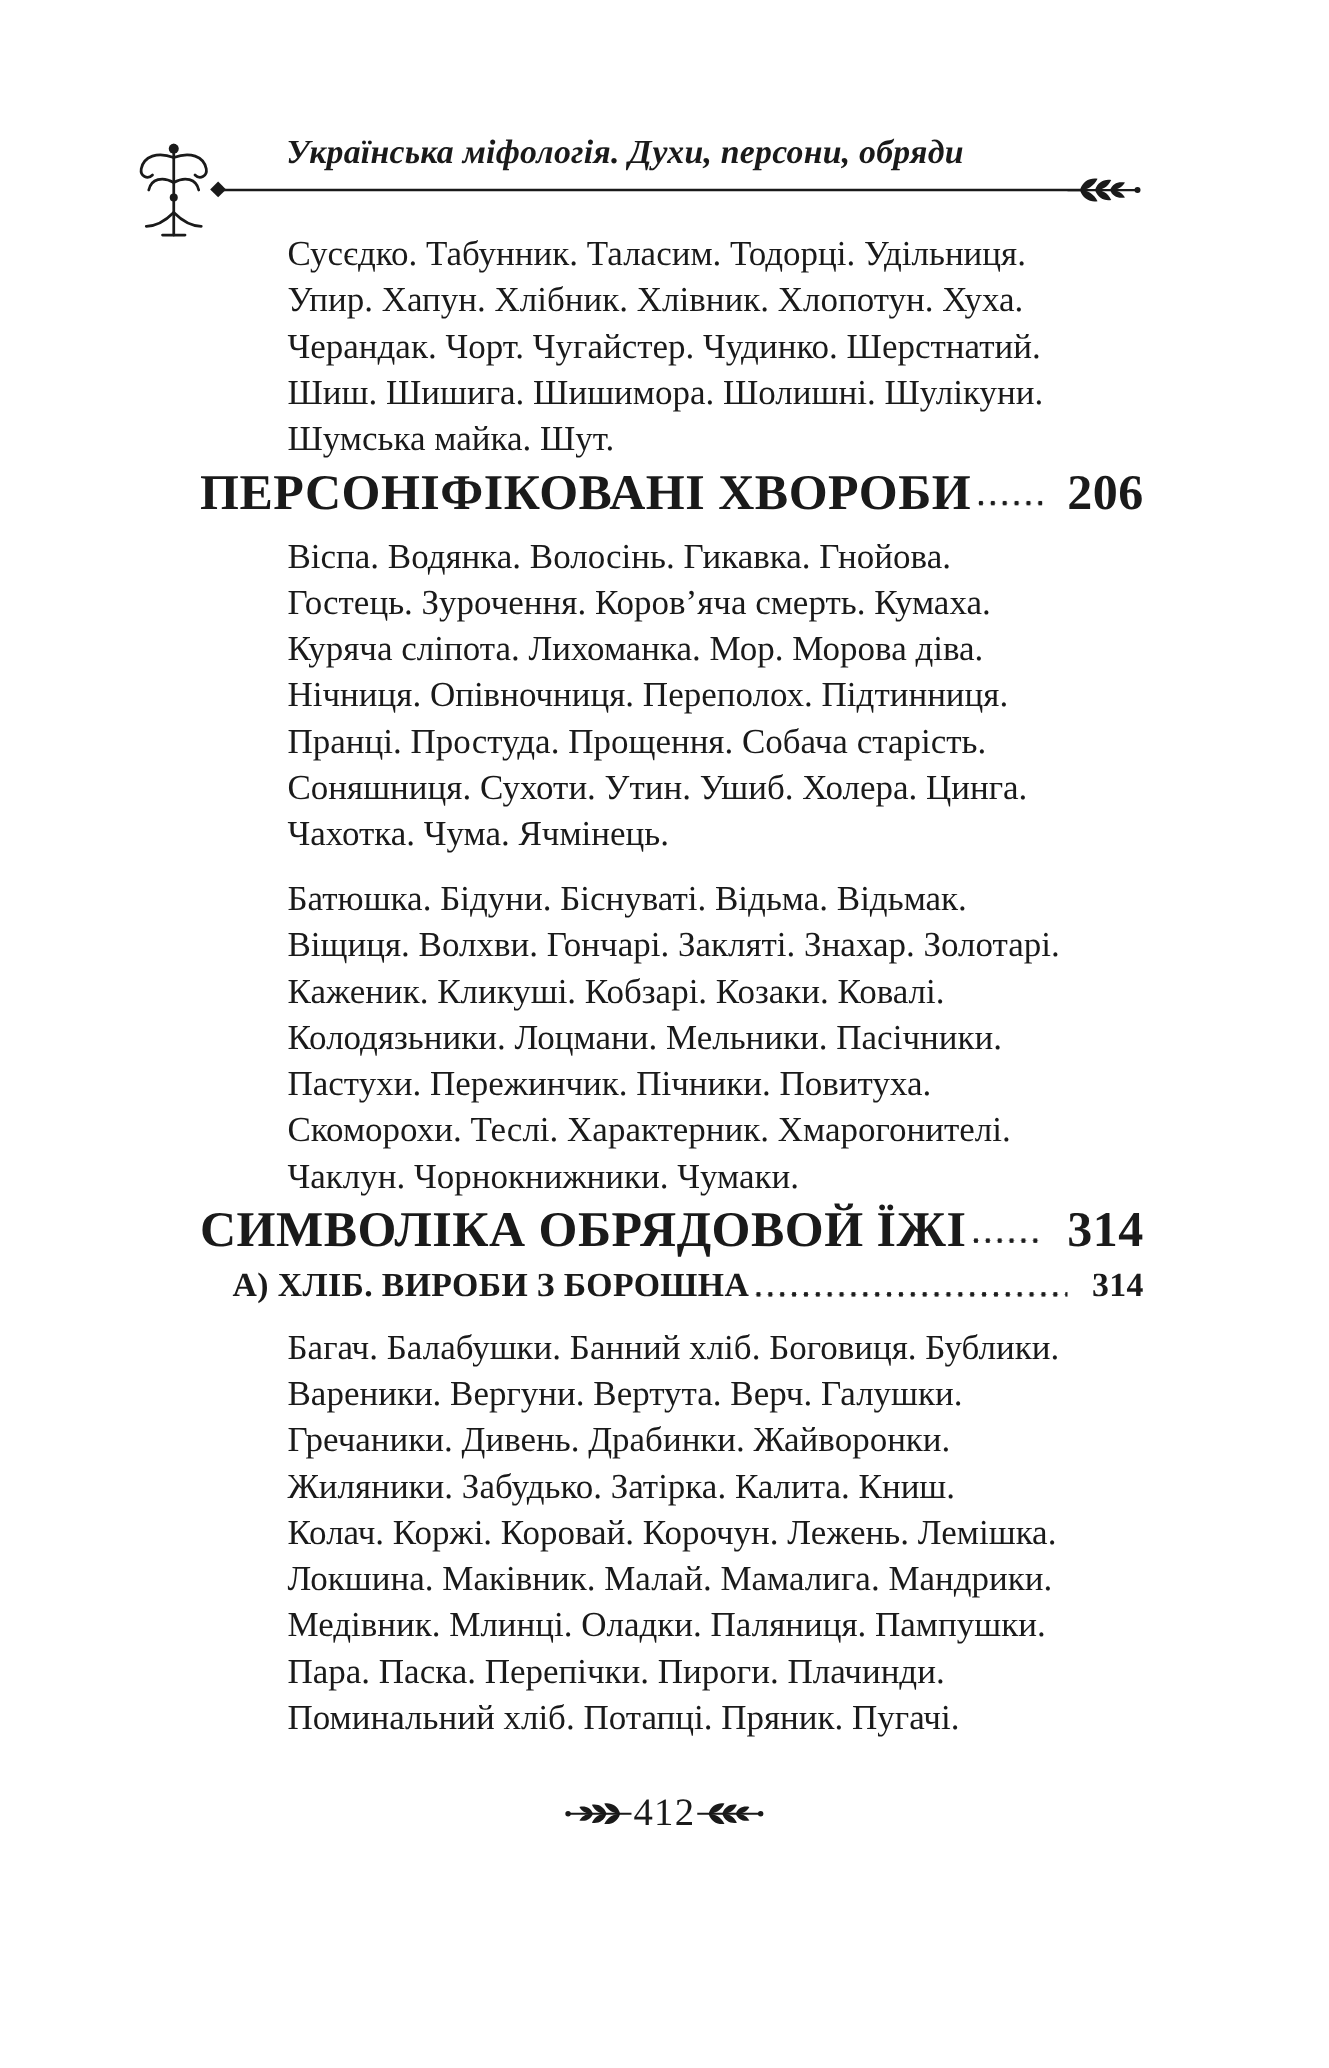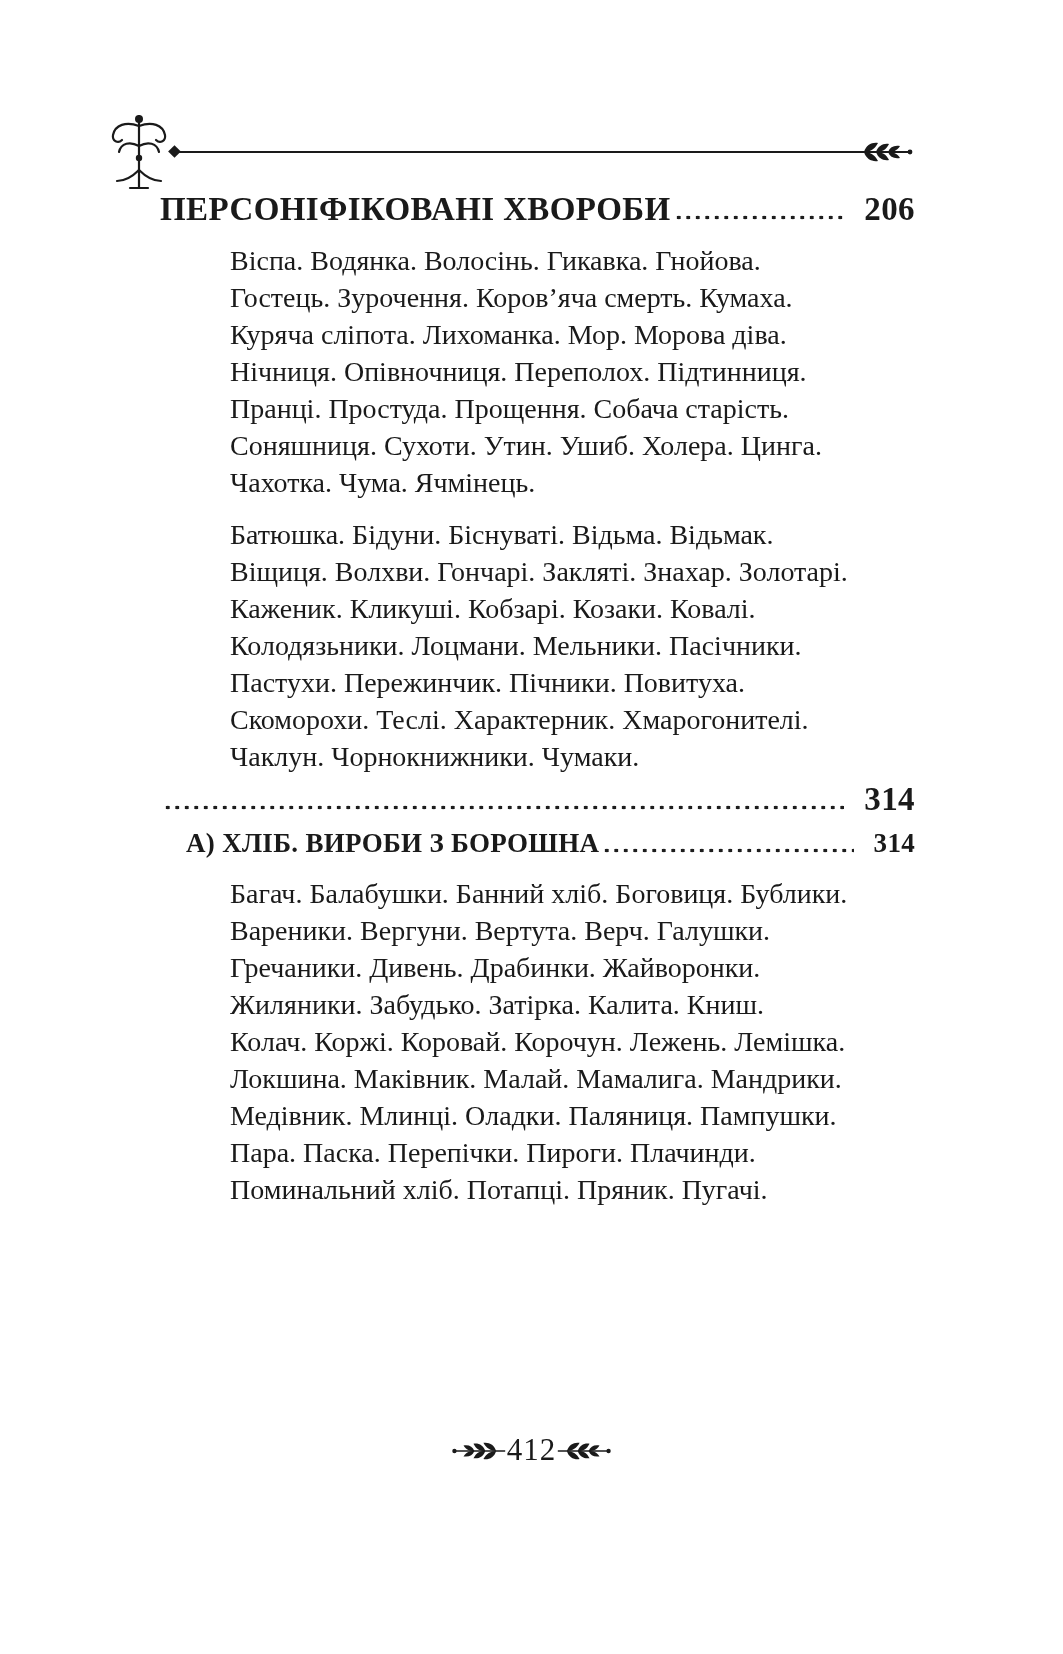--- a/index.html
+++ b/index.html
@@ -50,21 +50,21 @@
     margin: 15px 0 0 70px;
     font-size: 28px;
     line-height: 37px;
     white-space: pre-line;
   }
   .entries.first { margin-top: 0; }
   .toc-heading {
     display: flex;
     align-items: baseline;
     margin: 6px 0 0 0;
-    font-size: 33px;
+    font-size: 40px;
     line-height: 36px;
     font-weight: bold;
     letter-spacing: 0.4px;
   }
   .toc-subheading {
     display: flex;
     align-items: baseline;
     margin: 9px 0 0 26px;
     font-size: 27px;
     line-height: 34px;
@@ -109,38 +109,44 @@
           <path d="M33 36 C 24 31, 15 33, 13 42"></path>
           <path d="M33 36 C 42 31, 51 33, 53 42"></path>
           <path d="M33 60 C 26 67, 19 71, 11 71"></path>
           <path d="M33 60 C 40 67, 47 71, 55 71"></path>
           <path d="M24 78 H42"></path>
         </g>
         <circle cx="33" cy="9" r="4" fill="#1a1a1a"></circle>
         <circle cx="33" cy="48" r="3.2" fill="#1a1a1a"></circle>
       </svg>
     </span>
+    <div class="running-title">Українська міфологія. Духи, персони, обряди</div>
     <span class="rule-diamond"></span>
     <div class="header-rule"></div>
     <span class="header-flourish">
       <svg width="64" height="23" viewBox="0 0 64 23" aria-hidden="true">
         <path d="M2 12 C 22 12, 42 12, 58 12" stroke="#1a1a1a" stroke-width="1.8" fill="none"></path>
         <path d="M12 12 C 14 5, 20 2, 26 3 C 23 9, 18 12, 12 12 Z" fill="#1a1a1a"></path>
         <path d="M24 12 C 26 6, 31 3, 37 4 C 34 10, 30 12, 24 12 Z" fill="#1a1a1a"></path>
         <path d="M36 12 C 38 7, 42 5, 48 6 C 45 11, 41 12, 36 12 Z" fill="#1a1a1a"></path>
         <path d="M12 12 C 14 19, 20 22, 26 21 C 23 15, 18 12, 12 12 Z" fill="#1a1a1a"></path>
         <path d="M24 12 C 26 18, 31 21, 37 20 C 34 14, 30 12, 24 12 Z" fill="#1a1a1a"></path>
         <path d="M36 12 C 38 17, 42 19, 48 18 C 45 13, 41 12, 36 12 Z" fill="#1a1a1a"></path>
         <circle cx="58" cy="12" r="2.4" fill="#1a1a1a"></circle>
       </svg>
     </span>
   </div>
 
   <main class="toc">
 
+    <p class="entries first">Сусєдко. Табунник. Таласим. Тодорці. Удільниця.
+Упир. Хапун. Хлібник. Хлівник. Хлопотун. Хуха.
+Черандак. Чорт. Чугайстер. Чудинко. Шерстнатий.
+Шиш. Шишига. Шишимора. Шолишні. Шулікуни.
+Шумська майка. Шут.</p>
 
     <section>
       <div class="toc-heading">
         <span class="label">ПЕРСОНІФІКОВАНІ ХВОРОБИ</span>
         <span class="leader"></span>
         <span class="pageref">206</span>
       </div>
       <p class="entries">Віспа. Водянка. Волосінь. Гикавка. Гнойова.
 Гостець. Зурочення. Коров’яча смерть. Кумаха.
 Куряча сліпота. Лихоманка. Мор. Морова діва.
@@ -155,20 +161,21 @@
 Віщиця. Волхви. Гончарі. Закляті. Знахар. Золотарі.
 Каженик. Кликуші. Кобзарі. Козаки. Ковалі.
 Колодязьники. Лоцмани. Мельники. Пасічники.
 Пастухи. Пережинчик. Пічники. Повитуха.
 Скоморохи. Теслі. Характерник. Хмарогонителі.
 Чаклун. Чорнокнижники. Чумаки.</p>
     </section>
 
     <section>
       <div class="toc-heading">
+        <span class="label">СИМВОЛІКА ОБРЯДОВОЙ ЇЖІ</span>
         <span class="leader"></span>
         <span class="pageref">314</span>
       </div>
       <div class="toc-subheading">
         <span class="label">А) ХЛІБ. ВИРОБИ З БОРОШНА</span>
         <span class="leader"></span>
         <span class="pageref">314</span>
       </div>
       <p class="entries">Багач. Балабушки. Банний хліб. Боговиця. Бублики.
 Вареники. Вергуни. Вертута. Верч. Галушки.

